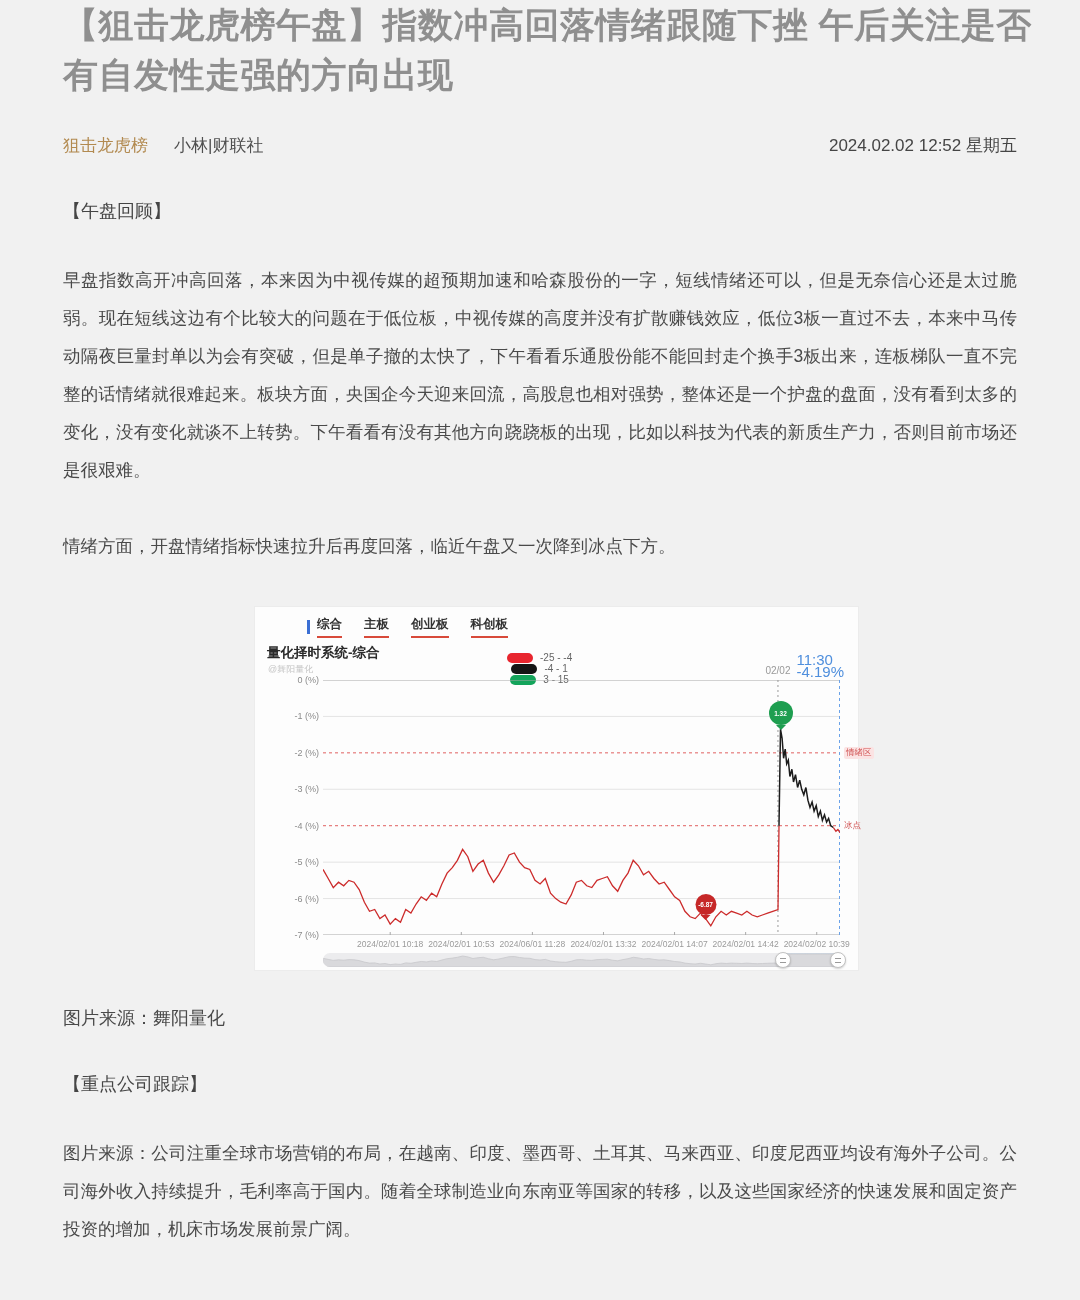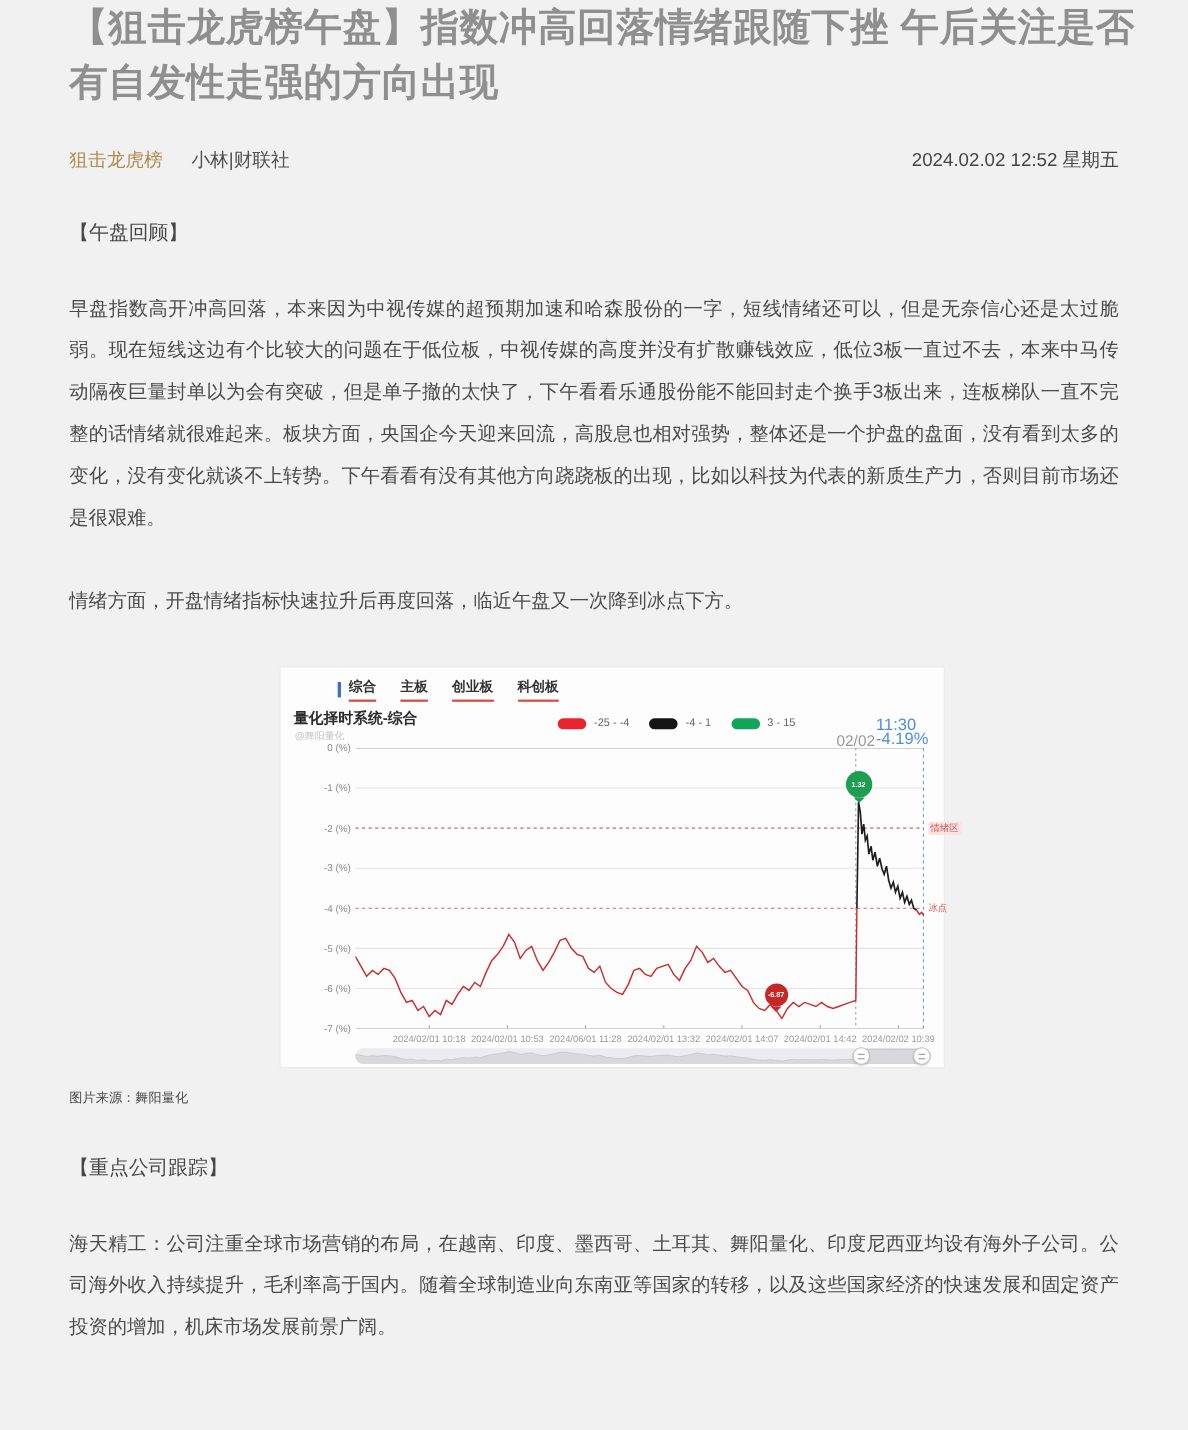--- a/index.html
+++ b/index.html
@@ -20,24 +20,24 @@
   .para { margin-top:38px; font-size:17.5px; line-height:38px; text-align:justify; color:#4a4a4a; }
 
   
   .chart-card { position:relative; margin:42px auto 0 192px; width:603px; height:363px;
                 background:#fdfdfd; box-shadow:0 0 0 1px #ececec; font-family:"Liberation Sans",sans-serif; }
   .tabs { position:absolute; left:12px; top:9px; display:flex; align-items:center; font-size:12.5px;padding-left:40px; }
   .tabbar { width:3px; height:14px; background:#3b6fd4; margin-right:7px; }
   .tab { color:#333; margin-right:22px; padding-bottom:3px; border-bottom:2px solid #d84a3a; font-weight:bold; }
   .chart-title { position:absolute; left:12px; top:37px; font-size:13.5px; font-weight:bold; color:#2b2b2b; }
   .watermark { position:absolute; left:13px; top:56px; font-size:9px; color:#c6c6c6; }
-  .legend { position:absolute; left:252px; top:45px; display:flex; align-items:center; font-size:10px; color:#666; }
+  .legend { position:absolute; left:252px; top:45px; display:flex; align-items:center; font-size:10px; color:#666;flex-direction:column; }
   .sw { width:26px; height:10px; border-radius:5px; margin-right:7px; }
   .legend-item { display:flex; align-items:center; margin-right:18px; }
-  .marker-date { position:absolute; top:58px; font-size:14px; color:#999; transform:translateX(-50%); }
+  .marker-date { position:absolute; top:58px; font-size:10px; color:#999; transform:translateX(-50%); }
   .toplive { position:absolute; right:14px; top:47px; font-size:15px; color:#4f8fdd; line-height:12px; }
 
   .plot { position:absolute; left:68px; top:73px; width:517px; height:255px; }
   .plot svg { position:absolute; left:0; top:0; }
   .ylab { position:absolute; right:521px; transform:translateY(-50%); font-size:9px; color:#8a8a8a; white-space:nowrap; }
   .xrow { position:absolute; left:68px; top:332px; width:517px; height:12px; }
   .xlab { position:absolute; transform:translateX(-50%); font-size:8.5px; color:#9a9a9a; white-space:nowrap; }
   .lvl { position:absolute; left:521px; transform:translateY(-50%); font-size:8.5px; color:#d05252; white-space:nowrap; }
   .lvl.boxed { background:#fbe3e3; padding:0 2px; border-radius:2px; }
 
@@ -50,21 +50,21 @@
 
   .nav { position:absolute; left:68px; top:346px; width:517px; height:14px; background:#ececee; border-radius:7px; overflow:hidden; }
   .nav svg { position:absolute; left:0; top:0; }
   .nav-sel { position:absolute; top:0; height:14px; background:#cdd9e6; opacity:.9; }
   .handle { position:absolute; top:345px; width:16px; height:16px; border-radius:50%; background:#fff;
             border:1px solid #c2c2c2; box-shadow:0 1px 2px rgba(0,0,0,.18); transform:translateX(-50%);
             display:flex; align-items:center; justify-content:center; }
   .handle i { display:block; width:6px; height:5px;
               border-top:1px solid #9a9a9a; border-bottom:1px solid #9a9a9a; }
 
-  .caption { margin-top:20px; font-size:12px; color:#4a4a4a; }
+  .caption { margin-top:36px; font-size:18px; color:#4a4a4a; }
 </style>
 </head>
 <body>
 
 <div class="page">
 
   <h1 class="title">【狙击龙虎榜午盘】指数冲高回落情绪跟随下挫 午后关注是否有自发性走强的方向出现</h1>
 
   <div class="byline">
     <span class="src-tag">狙击龙虎榜</span>
@@ -164,15 +164,15 @@
       </div>
     <div class="handle" id="handleR" style="left: 583px;">
         <i></i>
       </div>
   </div>
 
   <p class="caption">图片来源：舞阳量化</p>
 
   <div class="sec-head">【重点公司跟踪】</div>
 
-  <p class="para">海天精工：公司注重全球市场营销的布局，在越南、印度、墨西哥、土耳其、舞阳量化、印度尼西亚均设有海外子公司。公司海外收入持续提升，毛利率高于国内。随着全球制造业向东南亚等国家的转移，以及这些国家经济的快速发展和固定资产投资的增加，机床市场发展前景广阔。</p>
+  <p class="para">图片来源：公司注重全球市场营销的布局，在越南、印度、墨西哥、土耳其、马来西亚、印度尼西亚均设有海外子公司。公司海外收入持续提升，毛利率高于国内。随着全球制造业向东南亚等国家的转移，以及这些国家经济的快速发展和固定资产投资的增加，机床市场发展前景广阔。</p>
 
 </div>
 
 </body></html>

